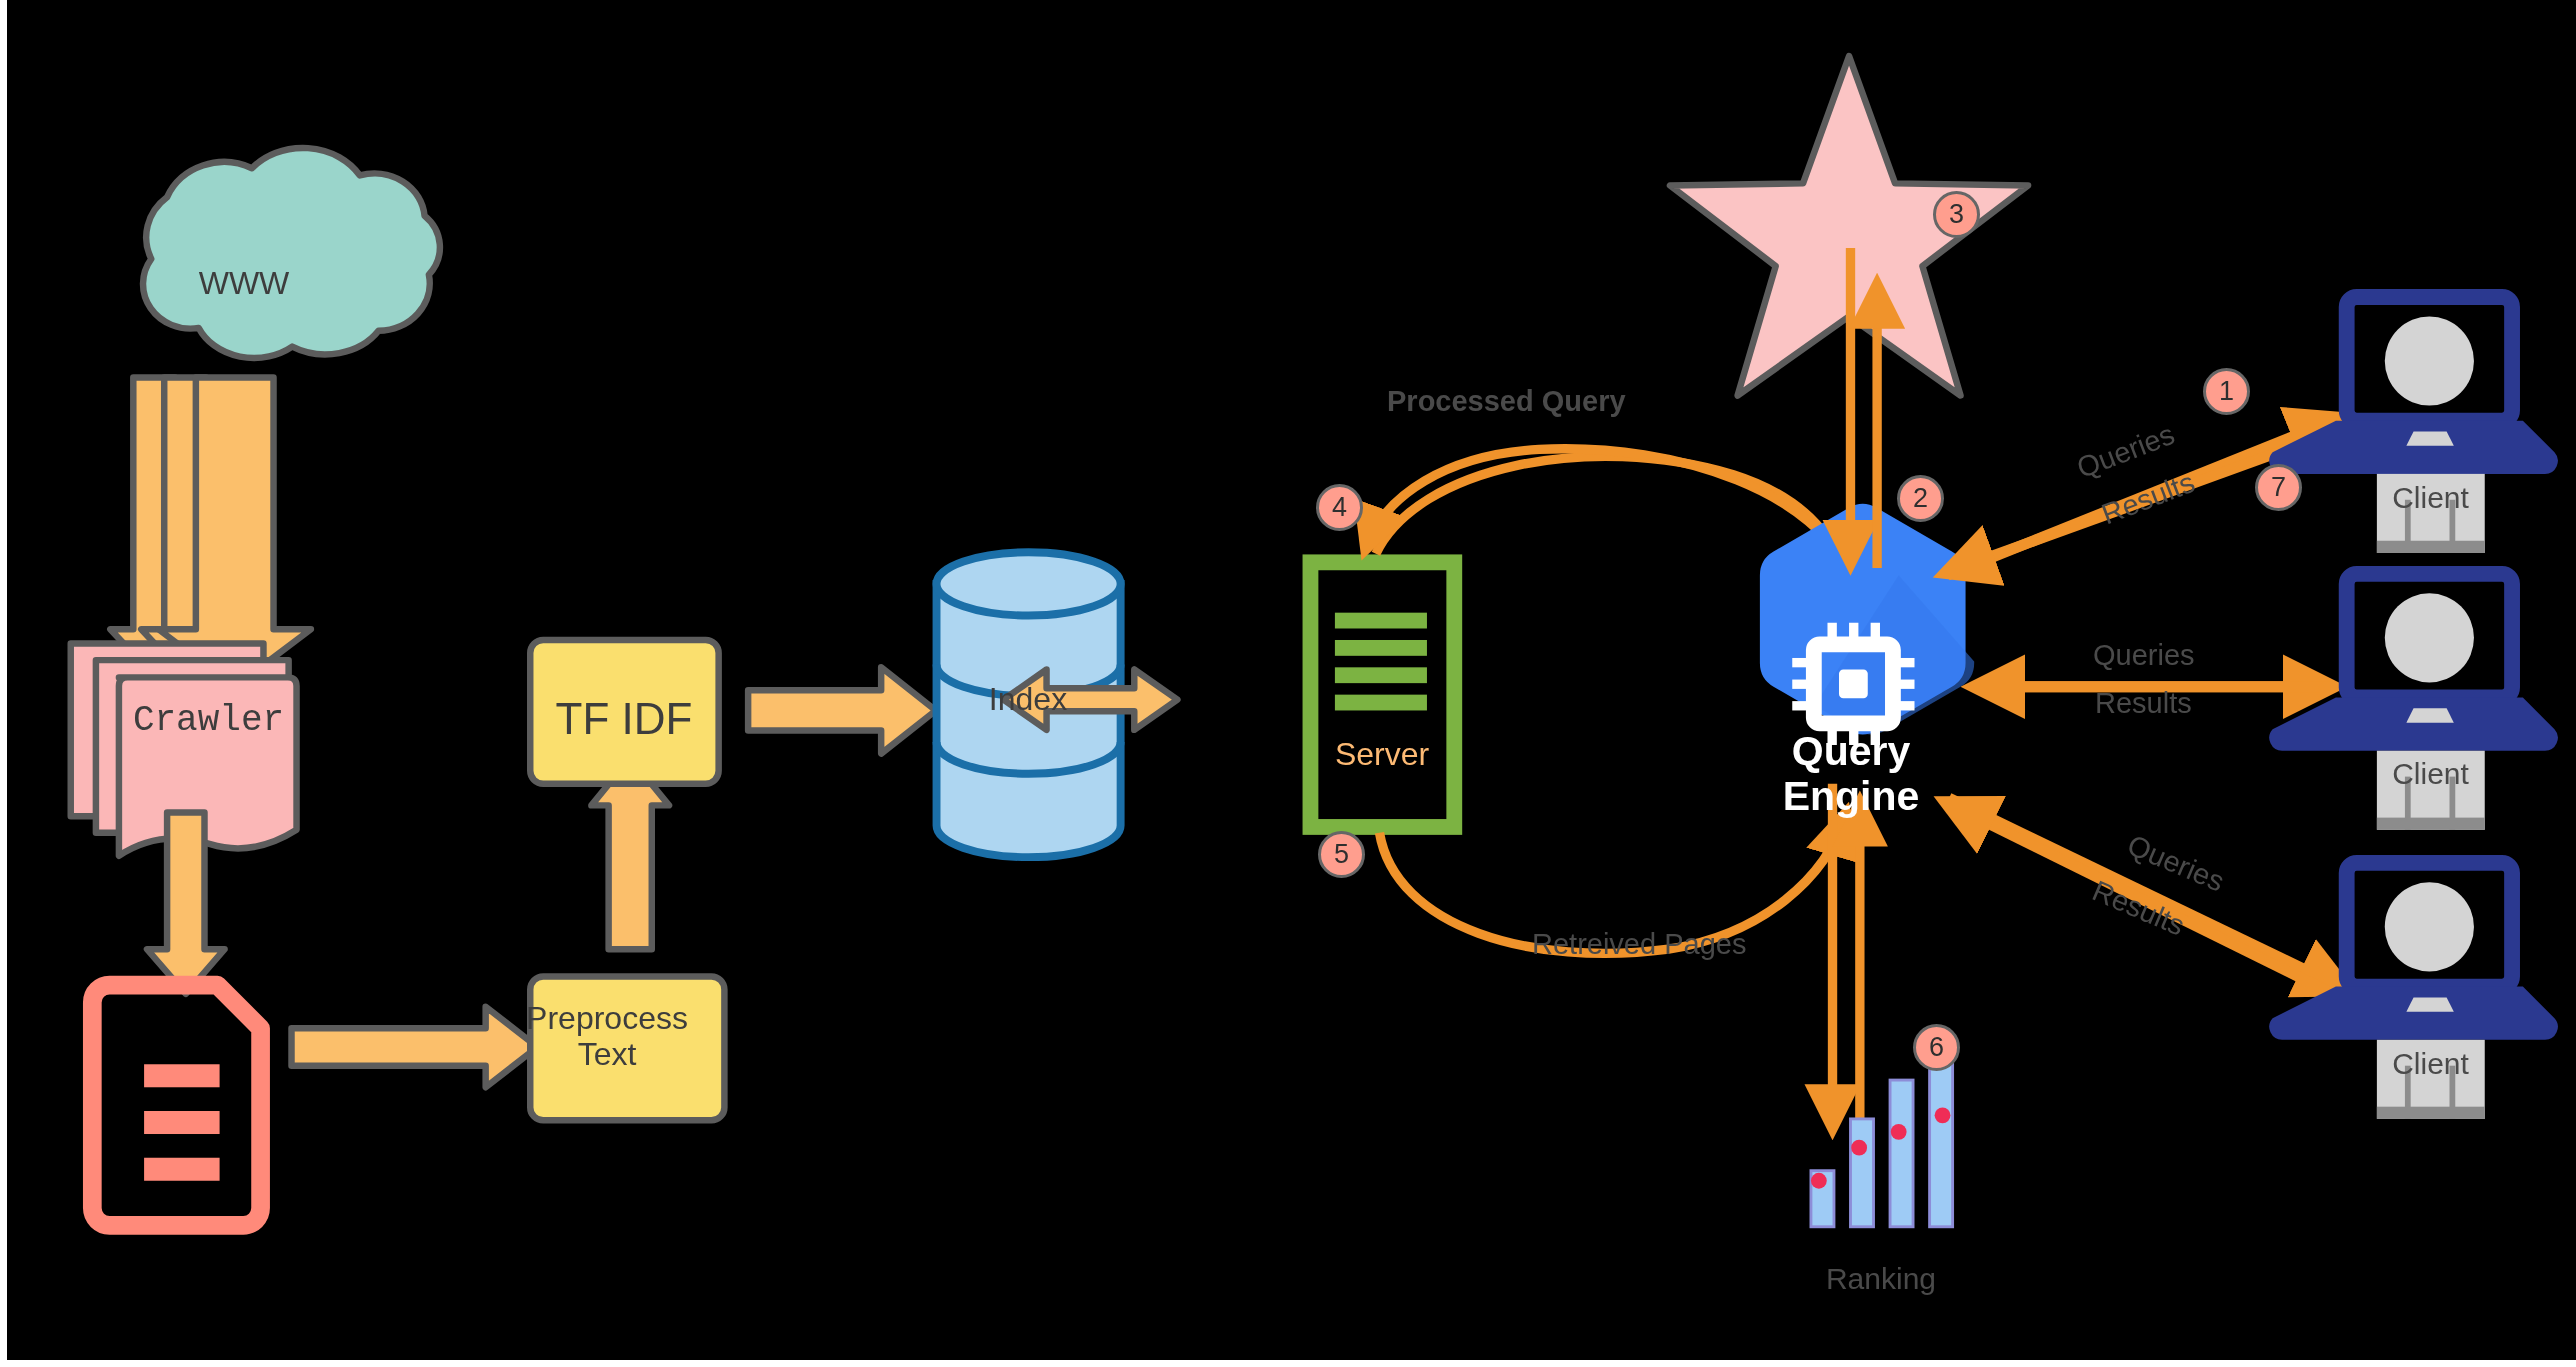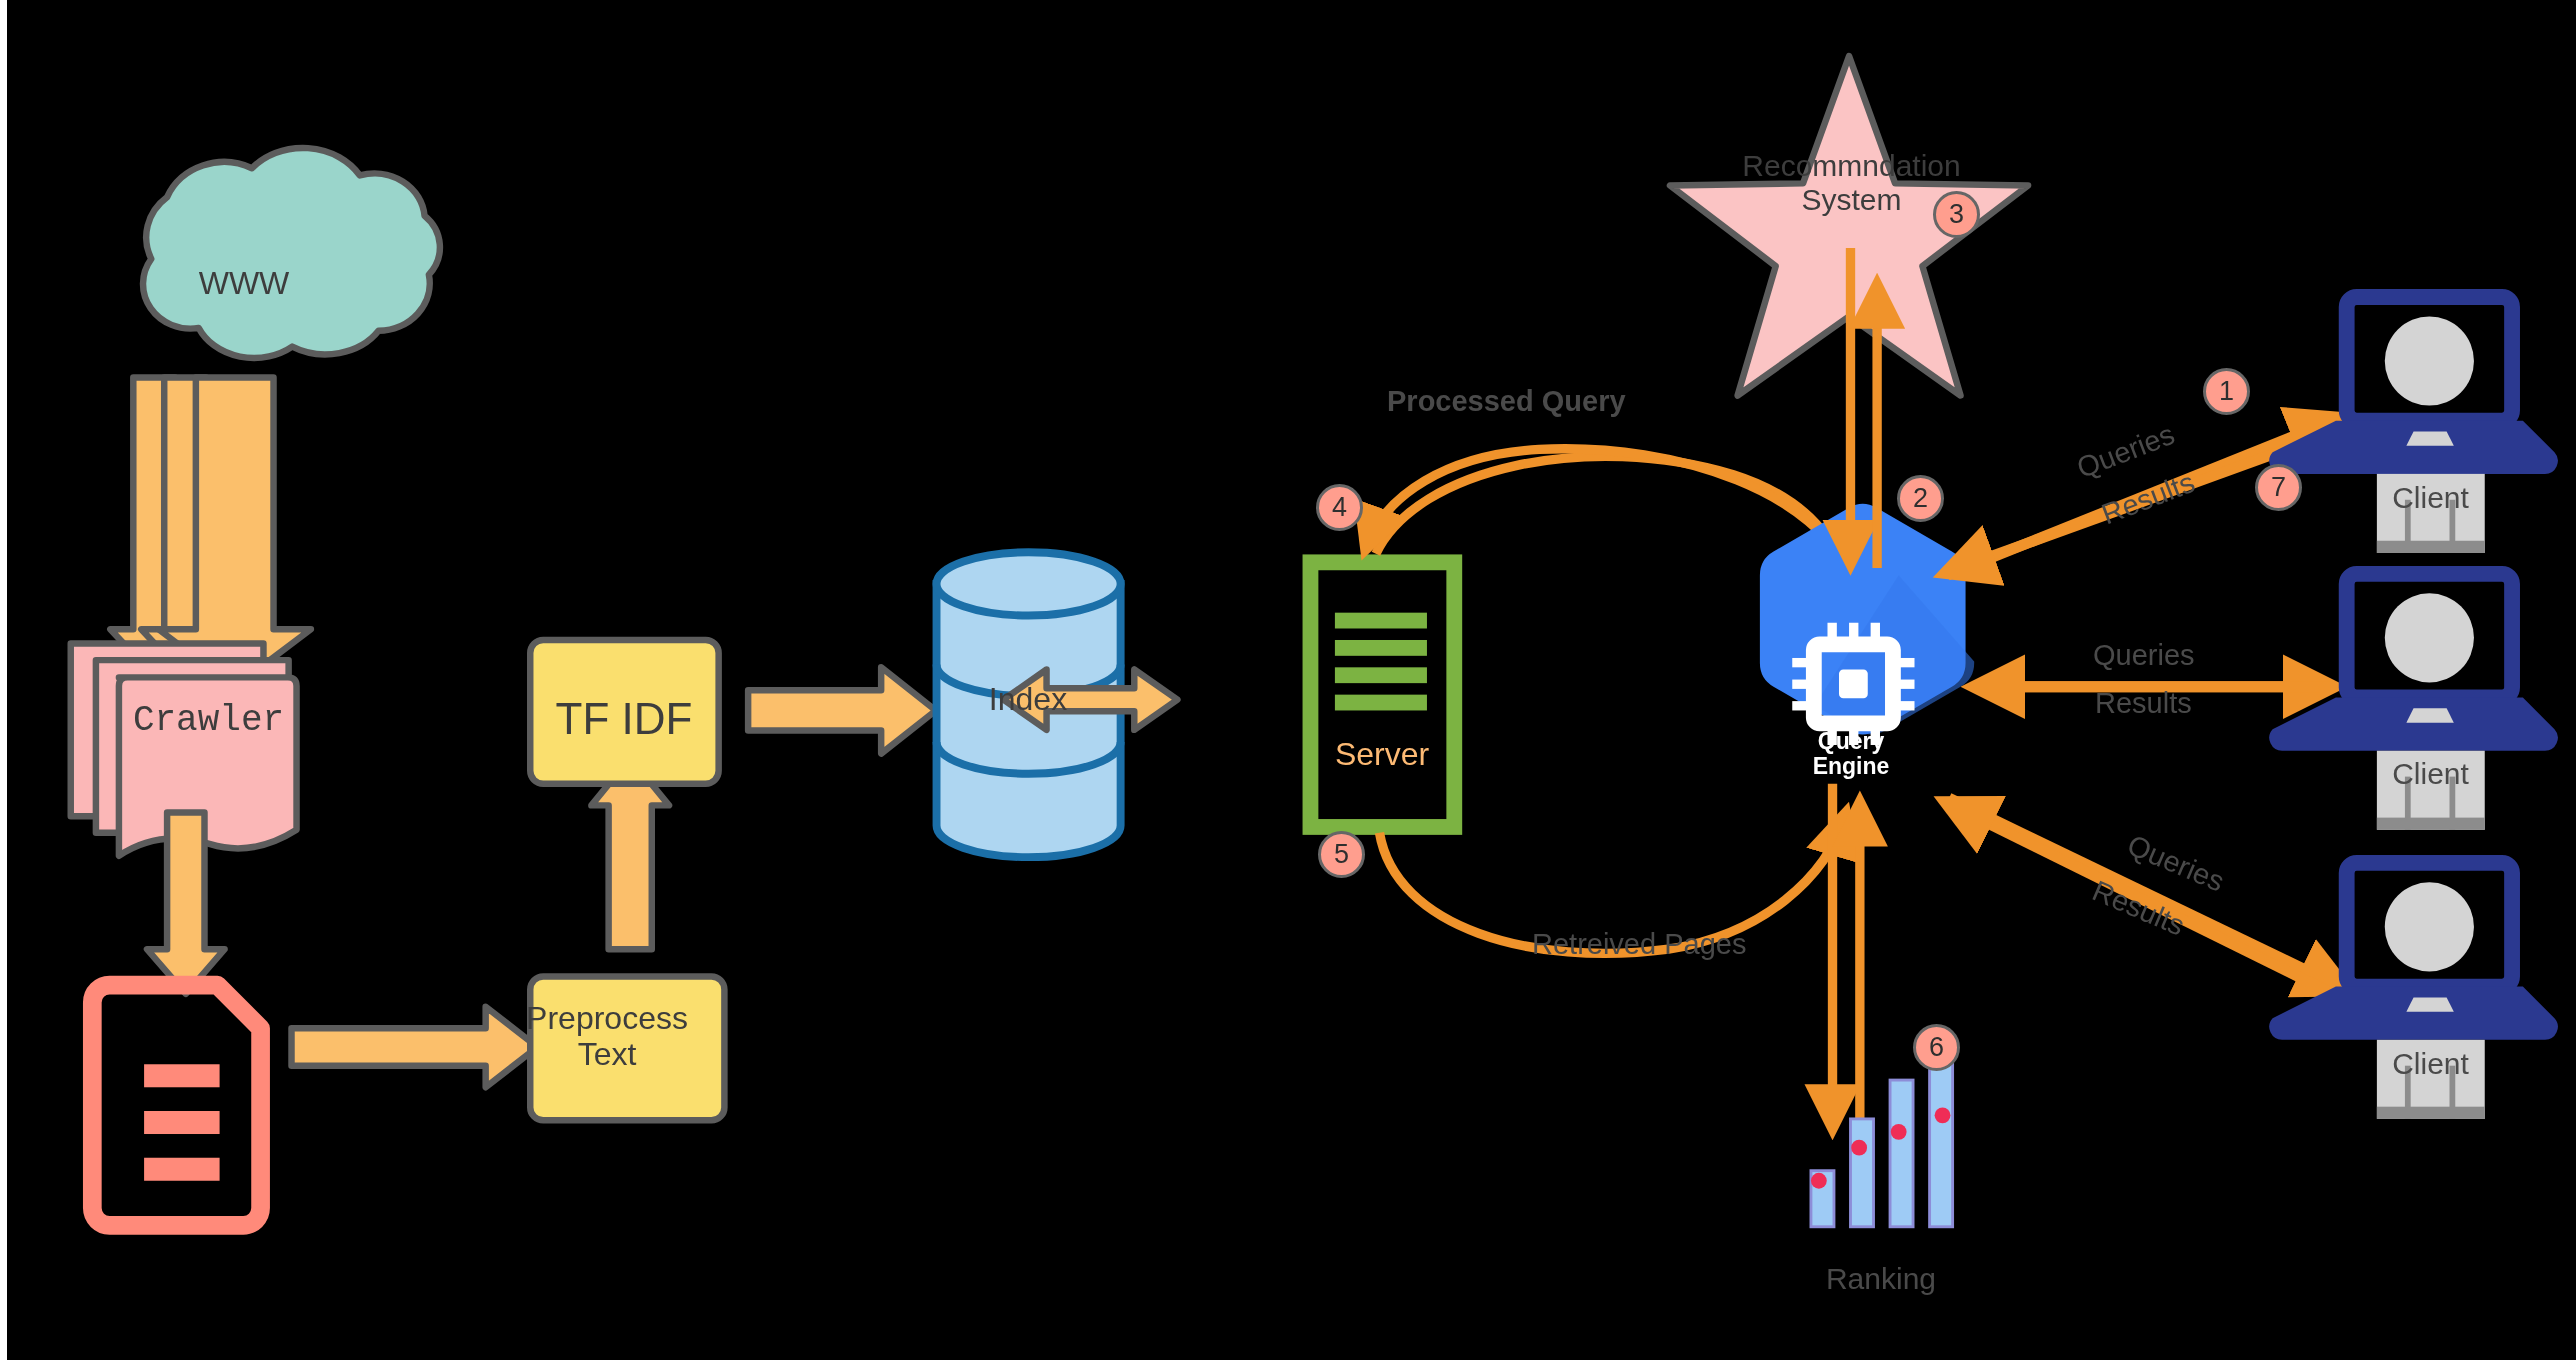--- a/index.html
+++ b/index.html
@@ -54,21 +54,21 @@
     font-size: 27px;
     font-family: "Liberation Sans", sans-serif;
     display: flex;
     align-items: center;
     justify-content: center;
   }
   .qe-text {
     position: absolute;
     color: #ffffff;
     font-weight: bold;
-    font-size: 23px;
+    font-size: 41px;
     line-height: 1.1;
     text-align: center;
     white-space: pre-line;
     font-family: "Liberation Sans", sans-serif;
   }
 </style>
 </head>
 <body>
 
 <div id="canvas">
@@ -244,22 +244,20 @@
 
   <div class="node-label" style="left:503px; top:1001px; width:194px; font-size:32px;">Preprocess
 Text</div>
 
   <div class="node-label" style="left:523px; top:694px; width:188px; font-size:44px;">TF IDF</div>
 
   <div class="node-label" style="left:929px; top:682px; width:184px; font-size:32px;">Index</div>
 
   <div class="node-label" style="left:1303px; top:737px; width:144px; font-size:32px; color:#fdba74;">Server</div>
 
-  <div class="node-label" style="left:1726px; top:149px; width:237px; font-size:30px;">Recommndation
-System</div>
 
   <div class="qe-text" style="left:1762px; top:729px; width:164px;">Query
 Engine</div>
 
   <div class="node-label" style="left:1784px; top:1262px; width:180px; font-size:30px; color:#4a4a4a;">Ranking</div>
 
   <div class="node-label" style="left:2359px; top:481px; width:129px; font-size:30px; color:#4a4a4a;">Client</div>
   <div class="node-label" style="left:2359px; top:757px; width:129px; font-size:30px; color:#4a4a4a;">Client</div>
   <div class="node-label" style="left:2359px; top:1047px; width:129px; font-size:30px; color:#4a4a4a;">Client</div>
 

